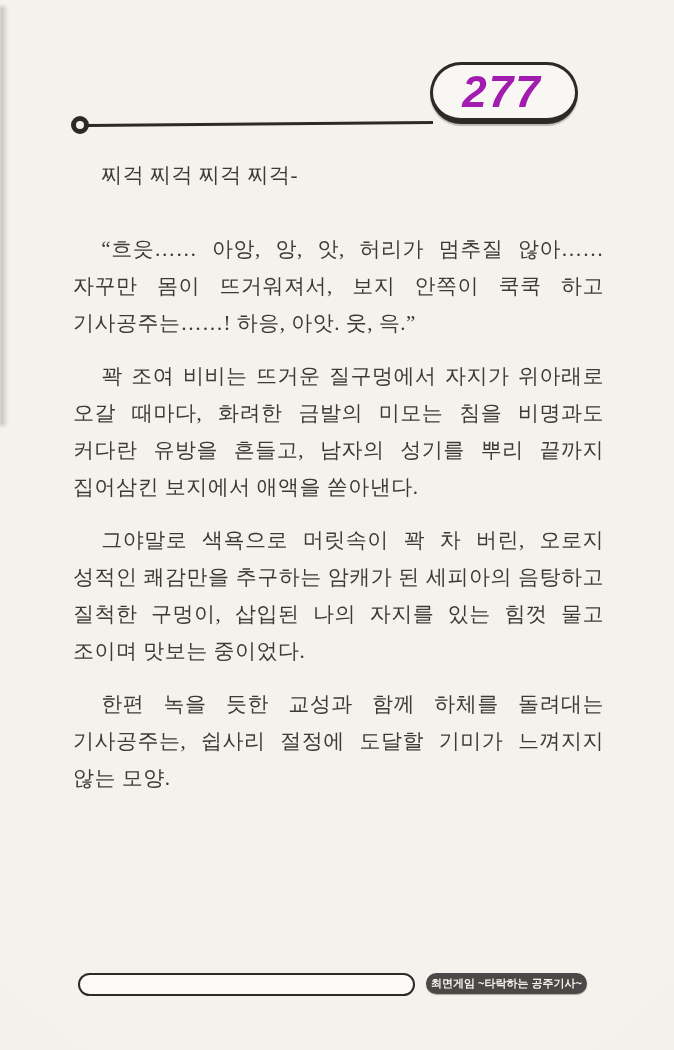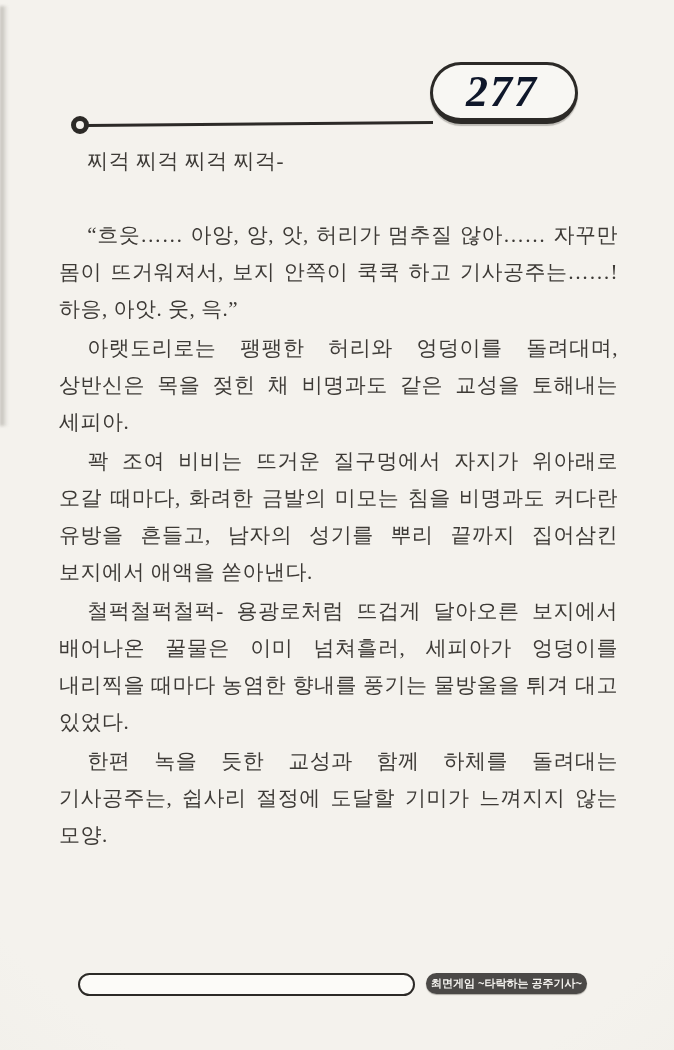--- a/index.html
+++ b/index.html
@@ -28,24 +28,24 @@
     position: absolute; left: 430px; top: 62px;
     width: 142px; height: 53px;
     background: #f8f7f3;
     border: 3px solid #2c2a27;
     border-bottom-width: 6px;
     border-radius: 32px;
     box-shadow: 0 2px 1px rgba(120,117,110,0.45);
     display: flex; align-items: center; justify-content: center;
   }
   .pagenum-pill span {
-    font-family: Liberation Serif, serif;
+    font-family: Liberation Sans, sans-serif;
     font-style: italic; font-weight: bold;
     font-size: 44px; letter-spacing: 2px;
-    color: #0f172a;
+    color: #a21caf;
     transform: translateX(-2px);
   }
   
   .header-rule {
     position: absolute; left: 87px; top: 124px;
     width: 346px; height: 3px;
     background: #2c2a27;
     transform: rotate(-0.5deg); transform-origin: left center;
   }
   .header-ring {
@@ -58,21 +58,21 @@
   
   .textblock {
     position: absolute; left: 57px; top: 141px;
     width: 563px;
     font-size: 21px; line-height: 37px;
     color: #3d3a36;
     text-align: justify;
     letter-spacing: 0.5px;
     word-break: keep-all; overflow-wrap: break-word;
   }
-  .textblock p { margin: 2px; text-indent: 1.35em; }
+  .textblock p { margin: 16px; text-indent: 1.35em; }
   .textblock p.sfx { margin-bottom: 37px; }
   
   .footer-bar {
     position: absolute; left: 78px; top: 973px;
     width: 333px; height: 19px;
     background: #fcfbf8;
     border: 2.5px solid #2c2a27;
     border-radius: 12px;
   }
   .footer-badge {
@@ -100,23 +100,22 @@
 
   <div class="pagenum-pill">
     <span>277</span>
   </div>
   <div class="header-rule"></div>
   <div class="header-ring"></div>
 
   <div class="textblock">
     <p class="sfx">찌걱 찌걱 찌걱 찌걱-</p>
     <p>“흐읏…… 아앙, 앙, 앗, 허리가 멈추질 않아…… 자꾸만 몸이 뜨거워져서, 보지 안쪽이 쿡쿡 하고 기사공주는……! 하응, 아앗. 웃, 윽.”</p>
-    <p>아랫도리로는 팽팽한 허리와 엉덩이를 돌려대며, 상반신은 목을 젖힌 채 비명과도 같은 교성을 토해내는 세피아.</p>
     <p>꽉 조여 비비는 뜨거운 질구멍에서 자지가 위아래로 오갈 때마다, 화려한 금발의 미모는 침을 비명과도 커다란 유방을 흔들고, 남자의 성기를 뿌리 끝까지 집어삼킨 보지에서 애액을 쏟아낸다.</p>
-    <p>철퍽철퍽철퍽- 용광로처럼 뜨겁게 달아오른 보지에서 배어나온 꿀물은 이미 넘쳐흘러, 세피아가 엉덩이를 내리찍을 때마다 농염한 향내를 풍기는 물방울을 튀겨 대고 있었다.</p>
+    <p>그야말로 색욕으로 머릿속이 꽉 차 버린, 오로지 성적인 쾌감만을 추구하는 암캐가 된 세피아의 음탕하고 질척한 구멍이, 삽입된 나의 자지를 있는 힘껏 물고 조이며 맛보는 중이었다.</p>
     <p>한편 녹을 듯한 교성과 함께 하체를 돌려대는 기사공주는, 쉽사리 절정에 도달할 기미가 느껴지지 않는 모양.</p>
   </div>
 
   <div class="footer-bar"></div>
   <div class="footer-badge">
     <span>최면게임 ~타락하는 공주기사~</span>
   </div>
 
 </div>
 

